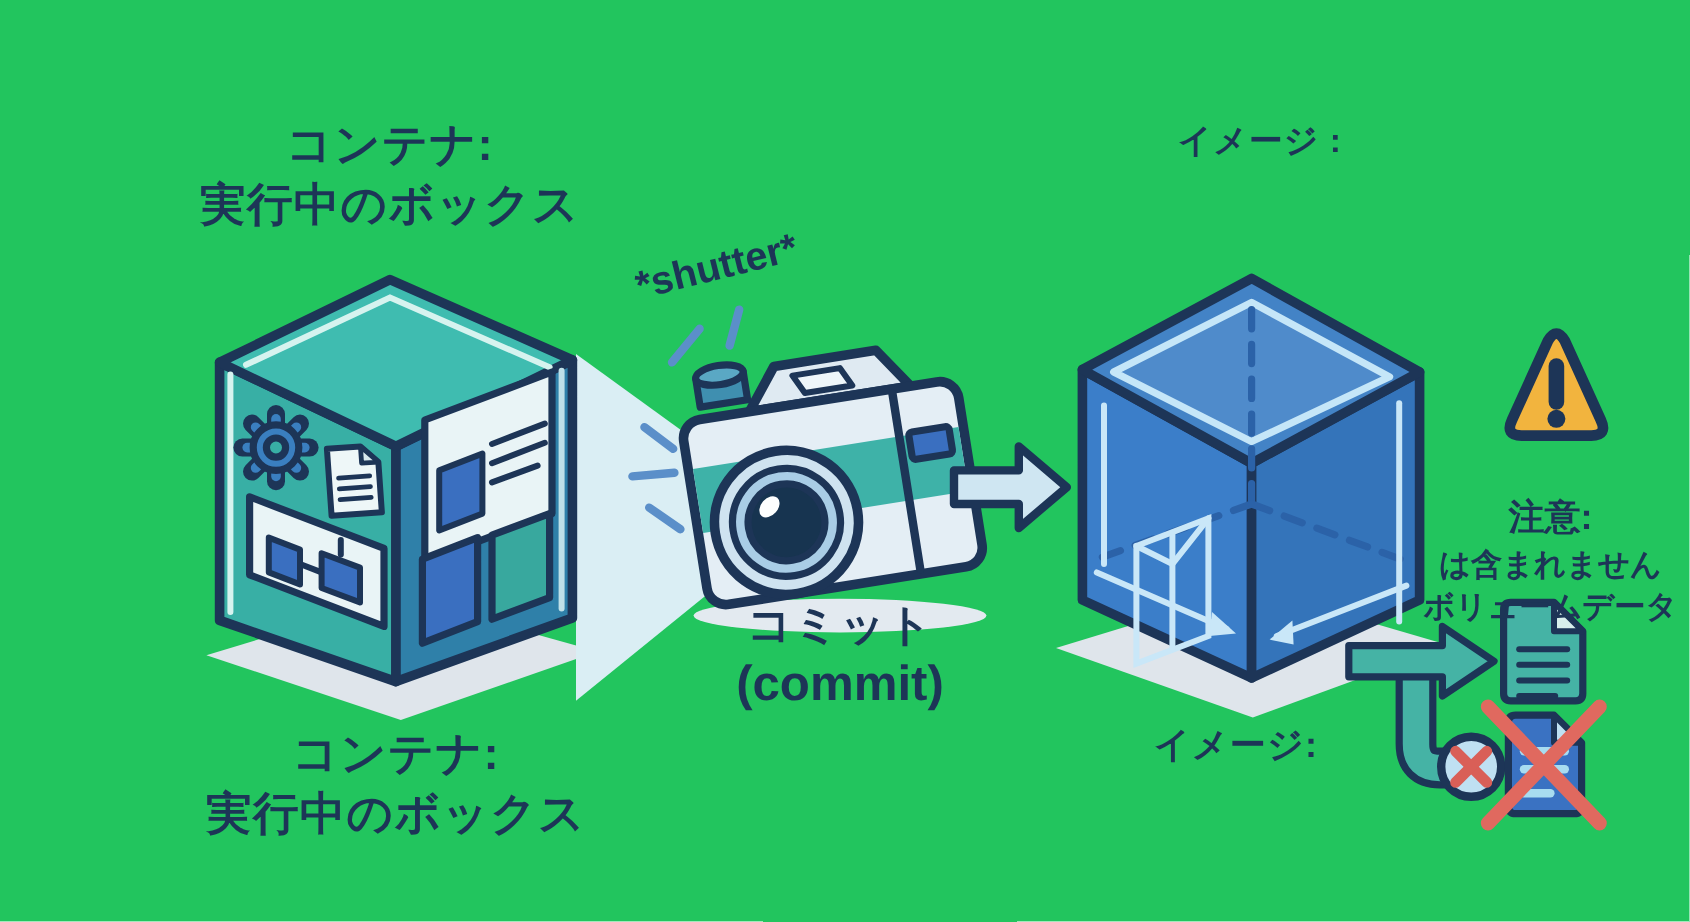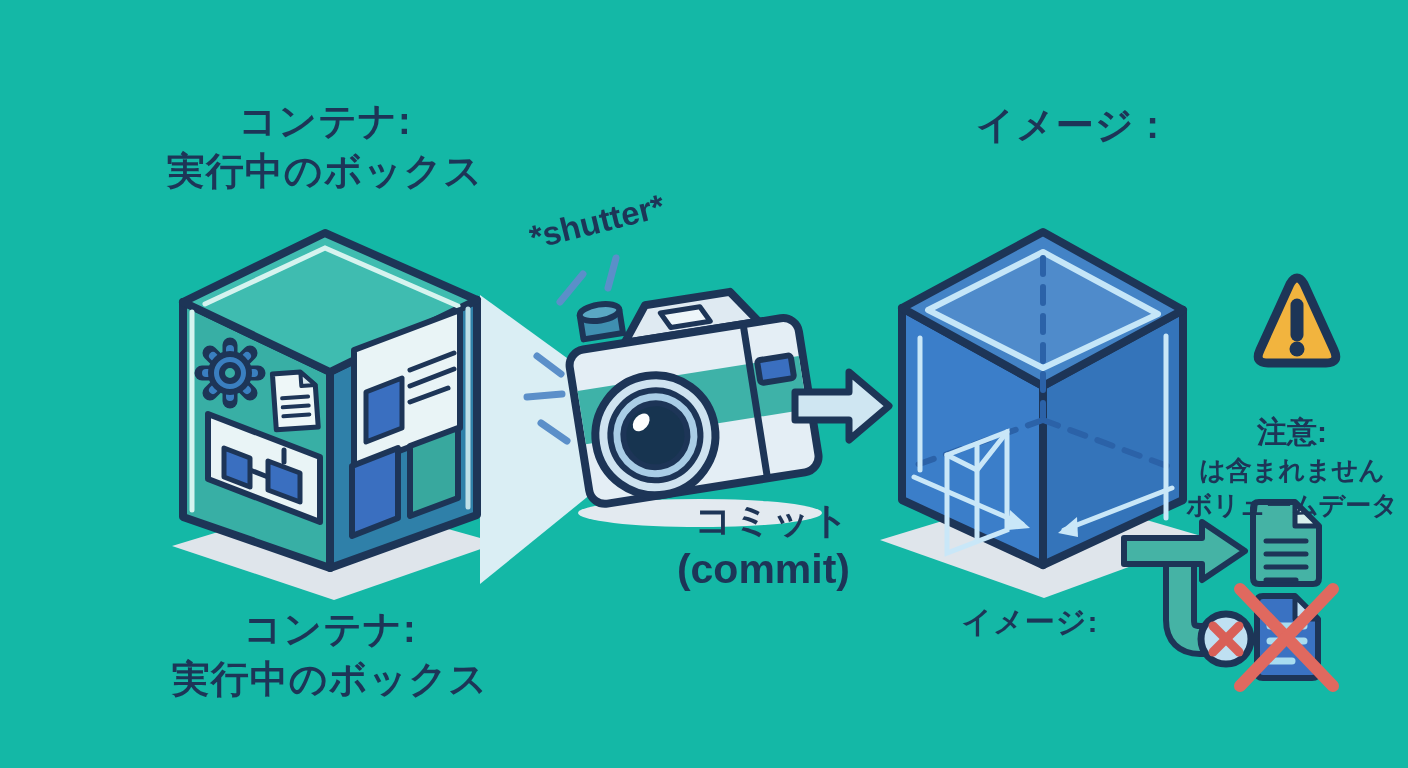--- a/index.html
+++ b/index.html
@@ -1,32 +1,32 @@
 <!DOCTYPE html>
 <html style="--navy: #1d3557; --teal-top: #3fbcb0; --teal-left: #38afa5; --teal-right: #2f80a9; --blue-top: #4383c6; --blue-top-inner: #4f8bcb; --blue-left: #3b7ec9; --blue-right: #3474ba; --accent-blue: #3a6fc0; --camera-body: #e4eef5; --camera-teal: #3eb2a8; --beam: #daeef4; --sparkle-blue: #5b8fc9; --wireframe-light: #c9e7f8; --dashed-blue: #2b62a8; --panel-white: #e9f4f6; --arrow-light: #cfe6f2; --warning-yellow: #f2b43e; --flow-teal: #45b3a5; --doc-blue: #3a72c2; --cross-red: #e0695f; --shadow: #dfe5eb;"><head>
 <meta charset="utf-8">
 <style>
   html,body{margin:0;padding:0;background:#ffffff;}
   .stage{
     position:relative;width:1408px;height:768px;overflow:hidden;
-    background:#14b8a6;
+    background:#22c55e;
     font-family:"Liberation Sans", sans-serif;
   }
   .stage svg{position:absolute;left:0;top:0;}
   .ln{stroke:var(--navy);stroke-linejoin:round;stroke-linecap:round;}
   .t{
     position:absolute;color:var(--navy);font-weight:800;text-align:center;
     line-height:1.32;letter-spacing:1px;white-space:nowrap;
   }
   .t div{white-space:nowrap;}
   #title-container-top{left:95px;top:96px;width:460px;font-size:38px;}
   #shutter-label{left:492px;top:200px;width:210px;font-size:33px;transform:rotate(-14deg);letter-spacing:0;}
-  #commit-label{left:550px;top:498px;width:300px;font-size:37px;line-height:1.25;text-align:right;}
+  #commit-label{left:550px;top:498px;width:300px;font-size:37px;line-height:1.25;}
   #commit-label .en{font-size:41px;letter-spacing:0;}
-  #title-image-top{left:888px;top:100px;width:360px;font-size:38px;}
+  #title-image-top{left:870px;top:100px;width:360px;font-size:28px;}
   #note-text{left:1176px;top:364px;width:232px;font-size:26px;line-height:1.35;letter-spacing:0;}
   #note-text .heading{font-size:30px;margin-top:48px;}
   #label-image-bottom{left:890px;top:602px;width:280px;font-size:30px;}
   #label-container-bottom{left:100px;top:604px;width:460px;font-size:38px;}
 </style>
 </head>
 <body>
 
 <div class="stage">
 

